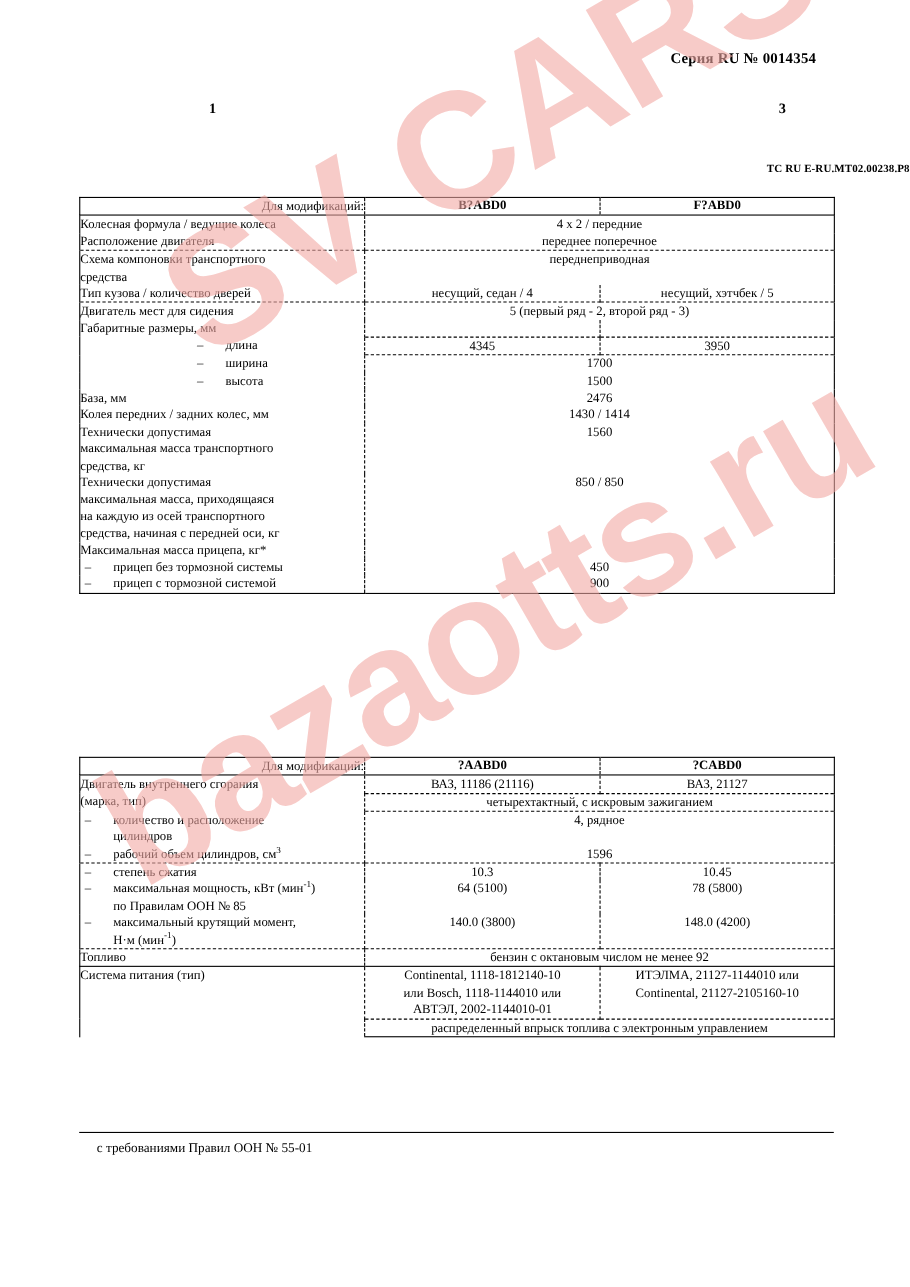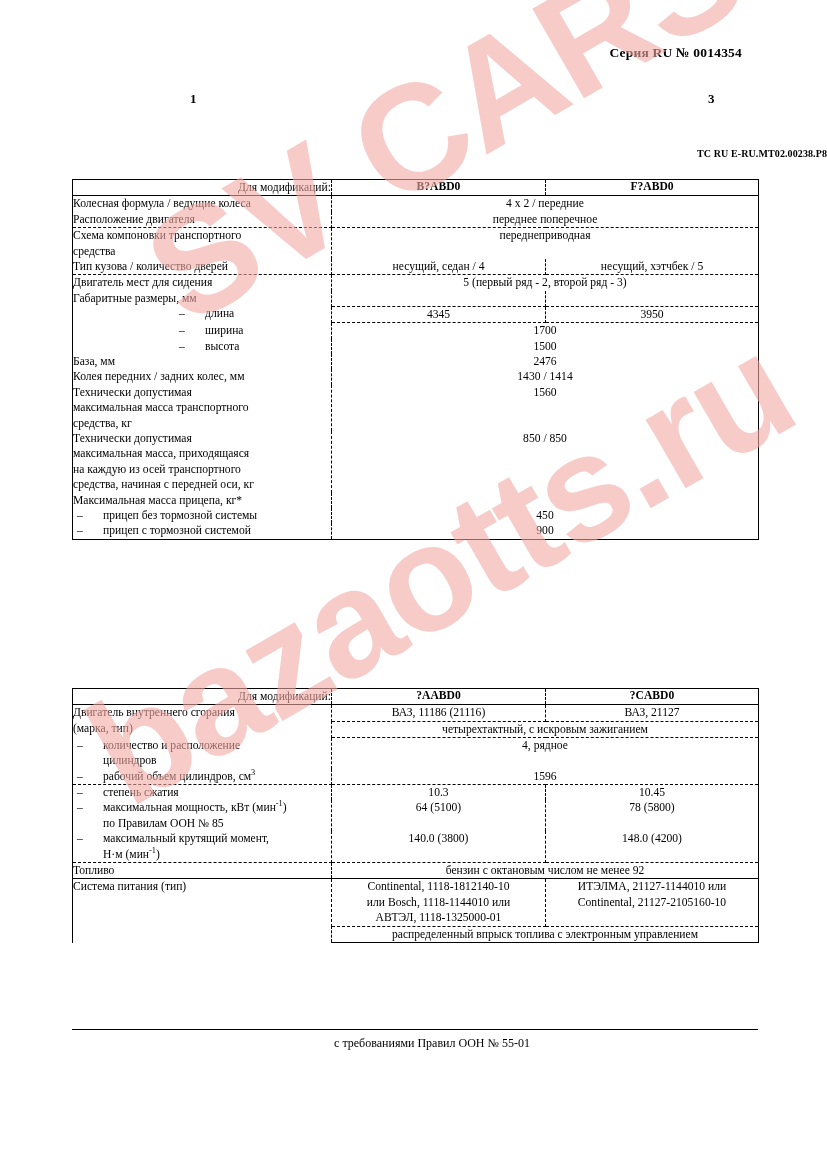--- a/index.html
+++ b/index.html
@@ -181,21 +181,21 @@
     border-top: 1.3px solid #000;
   }
   .footnote {
     position: absolute;
     left: 76px;
     top: 1035px;
     width: 700px;
     font-size: 12px;
     line-height: 1.45;
   }
-  .footnote .l2 { padding-left: 12px; text-align: center; }
+  .footnote .l2 { padding-left: 12px; }
 </style>
 </head>
 <body>
 
 <div id="page">
 
   <div id="content">
 
     <div class="serial">Серия RU № 0014354</div>
     <div class="pg-left">1</div>
@@ -427,21 +427,21 @@
         </tr>
 
         <tr>
           <td class="lbl bl-s br-d" rowspan="2">
             <span class="bold">Система питания</span>
             <span>(тип)</span>
           </td>
           <td class="val br-d bb-d">
             <div>Continental, 1118-1812140-10</div>
             <div>или Bosch, 1118-1144010 или</div>
-            <div>АВТЭЛ, 1118-1325000-01</div>
+            <div>АВТЭЛ, 2002-1144010-01</div>
           </td>
           <td class="val br-s bb-d">
             <div>ИТЭЛМА, 21127-1144010 или</div>
             <div>Continental, 21127-2105160-10</div>
           </td>
         </tr>
         <tr>
           <td class="val br-s bb-s" colspan="2">распределенный впрыск топлива с электронным управлением</td>
         </tr>
       </tbody>

